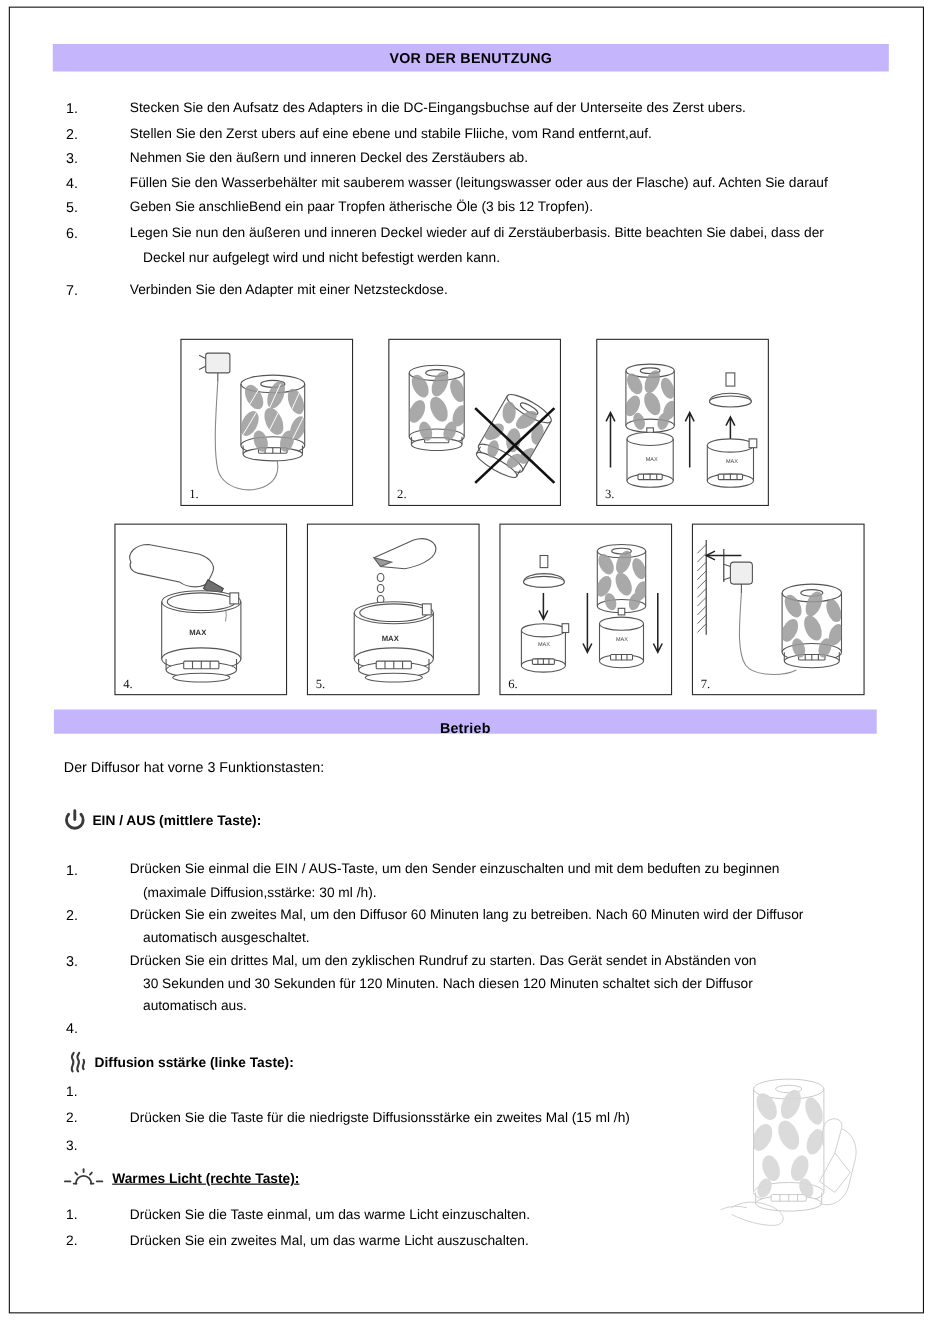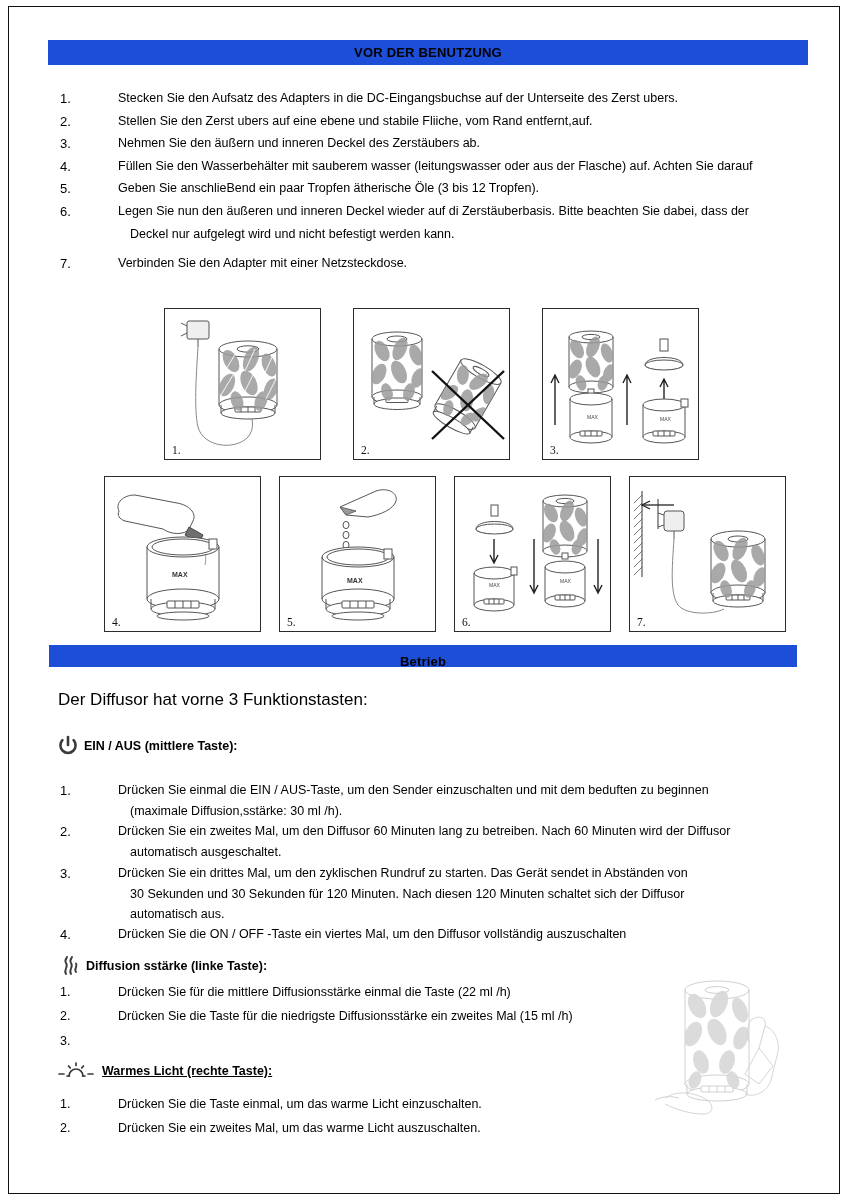--- a/index.html
+++ b/index.html
@@ -27,21 +27,21 @@
     width: 832px;
     height: 1188px;
     border: 1px solid #111;
     box-sizing: border-box;
     pointer-events: none;
   }
 
   
   .section-bar {
     position: absolute;
-    background: #1d4ed8;
+    background: #c4b5fd;
     color: #000;
     font-weight: bold;
     font-size: 13px;
     letter-spacing: .2px;
     display: flex;
     align-items: center;
     justify-content: center;
     box-sizing: border-box;
   }
   #bar-vor {
@@ -121,21 +121,21 @@
     bottom: 3px;
     font-size: 11.5px;
     color: #111;
     font-family: "Liberation Serif", serif;
   }
   .panel svg { display: block; }
 
   
   .para {
     position: absolute;
-    font-size: 17px;
+    font-size: 13px;
   }
   #para-intro { left: 58px; top: 690px; }
 
   
   .feat-head {
     position: absolute;
     font-weight: bold;
     font-size: 12.5px;
     display: flex;
     align-items: center;
@@ -529,41 +529,39 @@
     </div>
     <div class="cont">automatisch ausgeschaltet.</div>
     <div class="row">
       <div class="num">3.</div>
       <div class="body">Drücken Sie ein drittes Mal, um den zyklischen Rundruf zu starten. Das Gerät sendet in Abständen von</div>
     </div>
     <div class="cont">30 Sekunden und 30 Sekunden für 120 Minuten. Nach diesen 120 Minuten schaltet sich der Diffusor</div>
     <div class="cont">automatisch aus.</div>
     <div class="row">
       <div class="num">4.</div>
-      <div class="body">Drücken Sie die ON / OFF    -Taste ein viertes Mal, um den Diffusor vollständig auszuschalten</div>
     </div>
   </div>
 
   <div class="feat-head" id="head-mist">
     <span class="ico">
       <svg width="18" height="22" viewBox="0 0 18 22">
         <g stroke="#3a3a3a" stroke-width="1.9" fill="none" stroke-linecap="round">
           <path d="M4 19 C1 15, 7 12, 4 8 C2 5, 5 3, 5 2"></path>
           <path d="M9 19 C6 15, 12 12, 9 8 C7 5, 10 3, 10 2"></path>
           <path d="M14 17 C11.5 14, 16 11.5, 14 8.5"></path>
         </g>
       </svg>
     </span>
     <span>Diffusion sstärke (linke Taste):</span>
   </div>
 
   <div class="list" id="list-mist">
     <div class="row">
       <div class="num">1.</div>
-      <div class="body">Drücken Sie für die mittlere Diffusionsstärke einmal die Taste (22 ml /h)</div>
     </div>
     <div class="row">
       <div class="num">2.</div>
       <div class="body">Drücken Sie die Taste für die niedrigste Diffusionsstärke ein zweites Mal (15 ml /h)</div>
     </div>
     <div class="row">
       <div class="num">3.</div>
     </div>
   </div>
 

